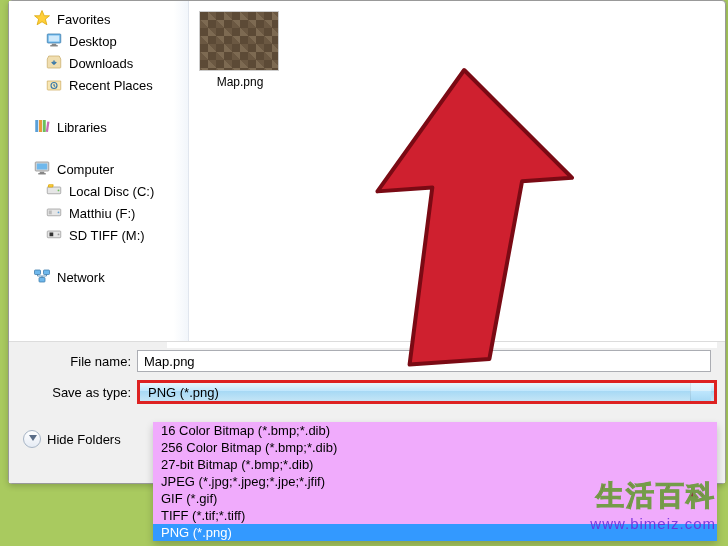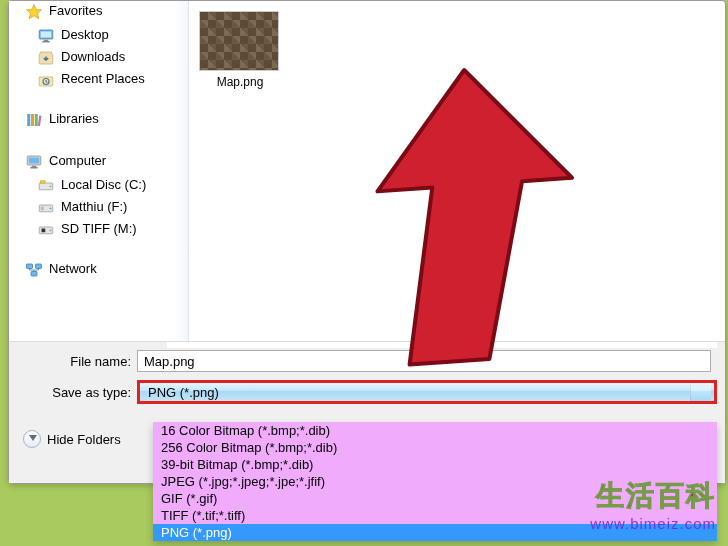--- a/index.html
+++ b/index.html
@@ -7,22 +7,22 @@
   .dialog {
     position: absolute; top: 0; left: 8px; right: 2px; bottom: 62px;
     background: #fff; border: 1px solid #999; border-radius: 4px;
     box-shadow: 0 2px 6px rgba(0,0,0,.2);
   }
   .main-area { position: absolute; top: 0; left: 0; right: 0; height: 340px; display: flex; }
   .nav-pane {
     width: 180px; height: 100%; background: linear-gradient(to right,#fff 0,#fff 92%,#f2f6fb 100%);
     border-right: 1px solid #e1e6ee; padding-top: 2px; overflow: hidden;
   }
-  .nav-group-header { display: flex; align-items: flex-start; height: 24px; padding-left: 10px; cursor: default; }
-  .nav-item { display: flex; align-items: flex-start; height: 22px; padding-left: 22px; cursor: default; font-size: 13px; }
+  .nav-group-header { display: flex; align-items: flex-end; height: 24px; padding-left: 18px; cursor: default; }
+  .nav-item { display: flex; align-items: flex-end; height: 22px; padding-left: 30px; cursor: default; font-size: 13px; }
   .nav-group-header span, .nav-item span { margin-left: 6px; }
   .nav-group-header .lbl { font-size: 13px; }
   .nav-spacer { height: 18px; }
   .icon { width: 18px; height: 18px; display: inline-block; position: relative; }
   
   .star-icon svg { width: 18px; height: 18px; }
   
   .desktop-icon svg, .downloads-icon svg, .recent-icon svg,
   .libraries-icon svg, .computer-icon svg, .drive-icon svg,
   .usb-icon svg, .sd-icon svg, .network-icon svg { width: 18px; height: 18px; }
@@ -240,21 +240,21 @@
     <div class="form-row">
       <div class="form-label">Save as type:</div>
       <div class="savetype-box">
         <div class="savetype-combo">
           <span>PNG (*.png)</span>
         </div>
         <div class="disabled-strip">Monochrome Bitmap (*.bmp;*.dib)</div>
         <div class="dropdown-list" id="type-dropdown" style="top:42px;">
             <div class="opt">16 Color Bitmap (*.bmp;*.dib)</div>
             <div class="opt">256 Color Bitmap (*.bmp;*.dib)</div>
-            <div class="opt">39-bit Bitmap (*.bmp;*.dib)</div>
+            <div class="opt">27-bit Bitmap (*.bmp;*.dib)</div>
             <div class="opt">JPEG (*.jpg;*.jpeg;*.jpe;*.jfif)</div>
             <div class="opt">GIF (*.gif)</div>
             <div class="opt">TIFF (*.tif;*.tiff)</div>
             <div class="opt sel">PNG (*.png)</div>
           </div>
       </div>
     </div>
 
     <div class="hide-folders">
       <span class="chev"></span>

